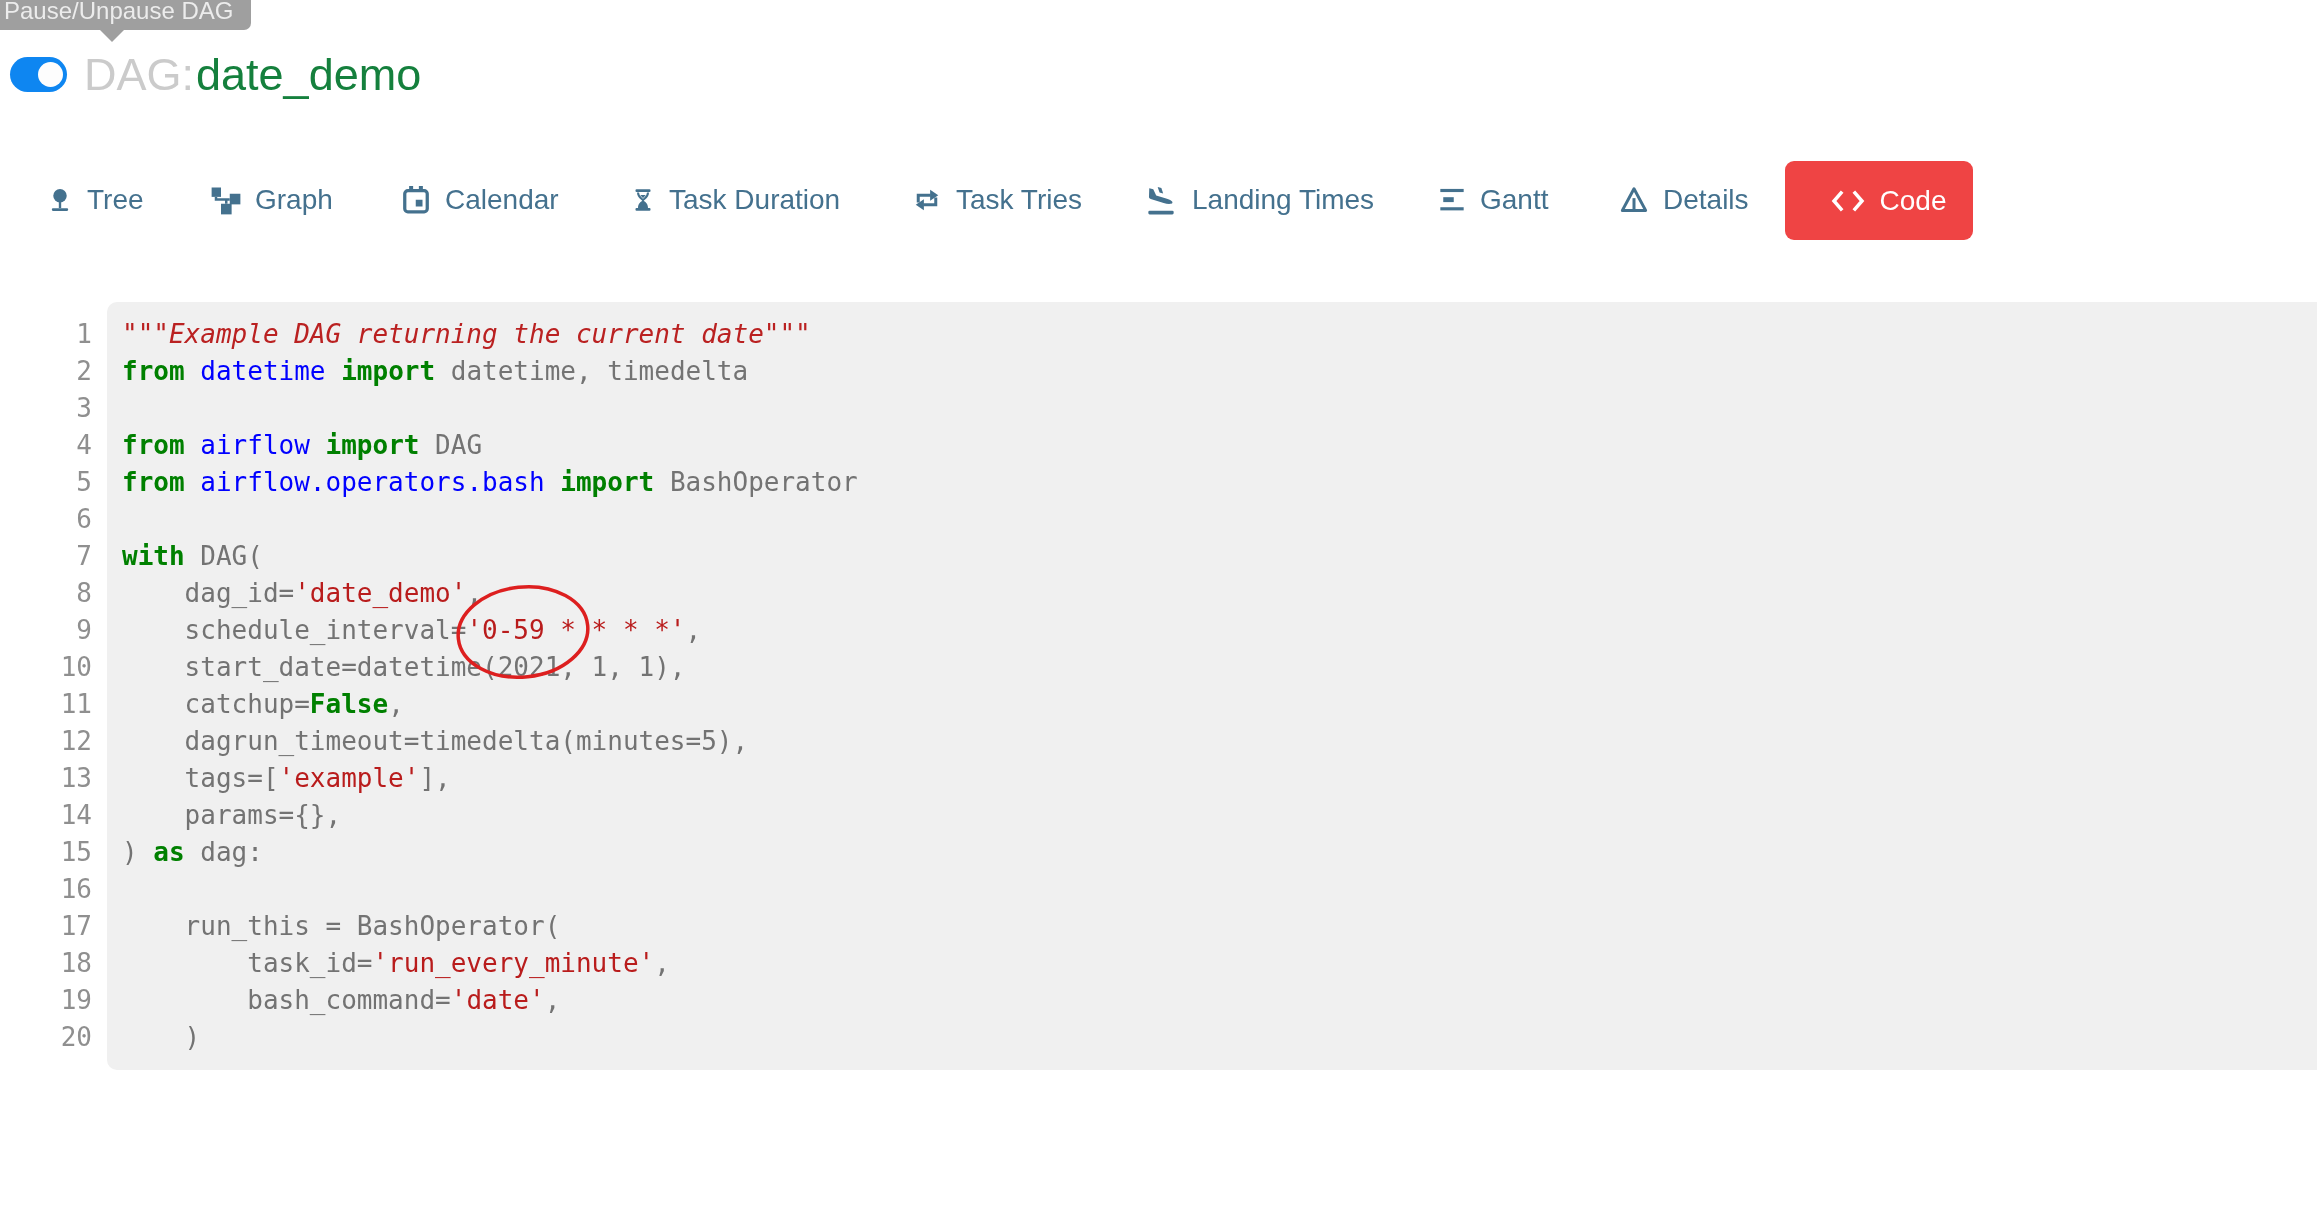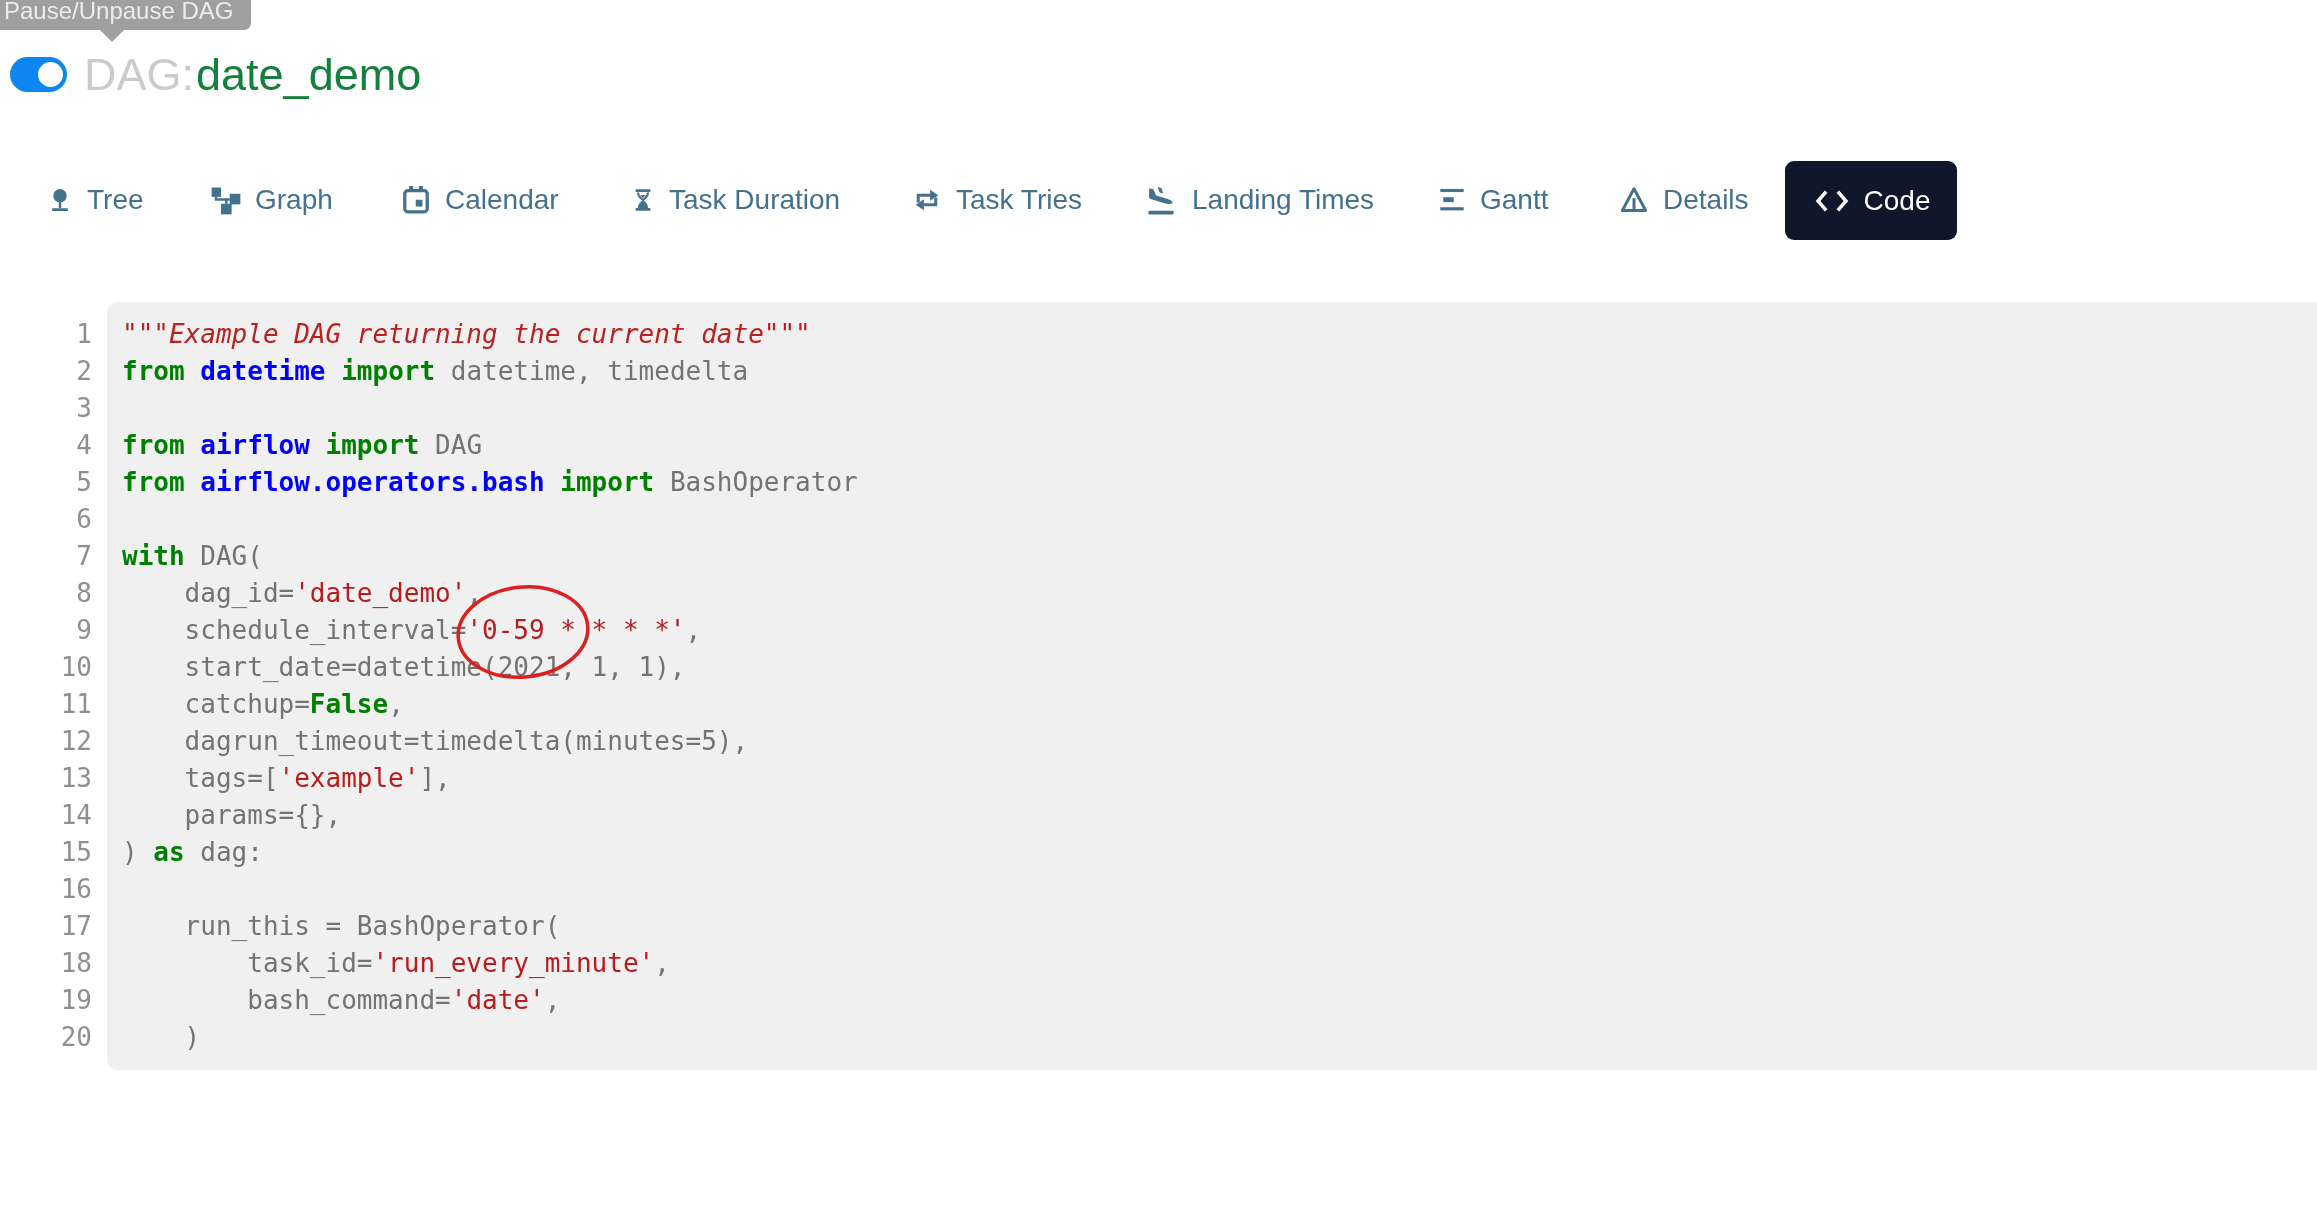--- a/index.html
+++ b/index.html
@@ -34,43 +34,43 @@
   .page-title .dim{color:#cbcbcb;}
   .page-title .name{color:#15803d;margin-left:2px;}
   
   .tab{
     position:absolute;top:182px;height:36px;display:flex;align-items:center;
     color:#44718e;font-size:28px;cursor:pointer;white-space:nowrap;
   }
   .tab .ticon{margin-right:14px;flex:none;display:block;}
   .tab-code{
     position:absolute;left:1785px;top:161px;height:79px;width:172px;
-    background:#0f172a;border-radius:9px;color:#ffffff;font-size:28px;
-    display:flex;align-items:center;justify-content:center;cursor:pointer;
+    background:#ef4444;border-radius:9px;color:#ffffff;font-size:28px;
+    display:flex;align-items:center;justify-content:center;cursor:pointer;padding-left:16px;
   }
   .tab-code .ticon{margin-right:12px;display:block;}
   
   .gutter{
     position:absolute;left:0;top:302px;width:92px;padding-top:14px;
     text-align:right;color:#8f8f8f;
     font-family:"DejaVu Sans Mono",monospace;font-size:26px;
   }
   .gutter .ln{height:37px;line-height:37px;}
   .codeblock{
     position:absolute;left:107px;top:302px;width:2210px;
     background:#f0f0f0;border-radius:10px 0 0 10px;
     padding:14px 0 14px 15px;box-sizing:border-box;
   }
   .codepre{
     font-family:"DejaVu Sans Mono",monospace;font-size:26px;color:#3d3d3d;
     margin:0;
   }
   .codepre .cl{height:37px;line-height:37px;white-space:pre;}
   .tok-k{color:#008000;font-weight:bold;margin-top:8px;}
-  .tok-nn{color:#0000ff;font-weight:bold;}
+  .tok-nn{color:#0000ff;font-weight:normal;}
   .tok-s{color:#b91c1c;}
   .tok-sd{color:#ba2121;font-style:italic;}
   .tok-p{color:#737373;}
   .annotation{position:absolute;left:448px;top:576px;z-index:3;pointer-events:none;}
 </style>
 </head>
 <body>
 
 <div class="tooltip">
   <span>Pause/Unpause DAG</span>

